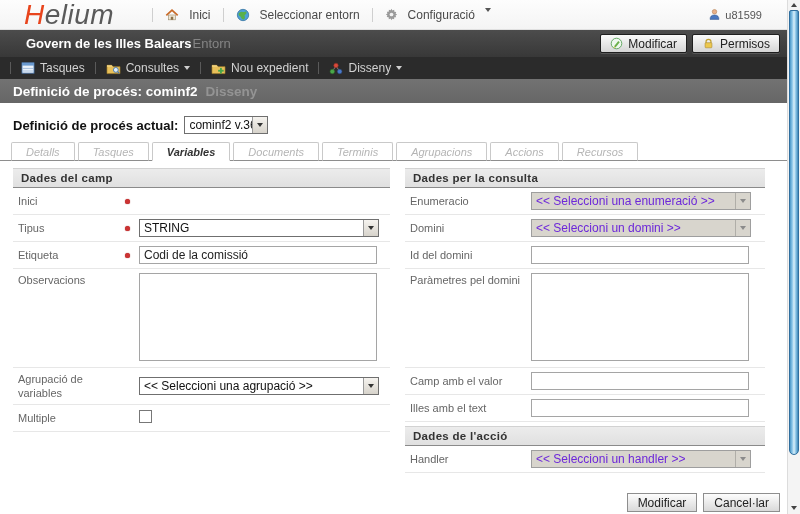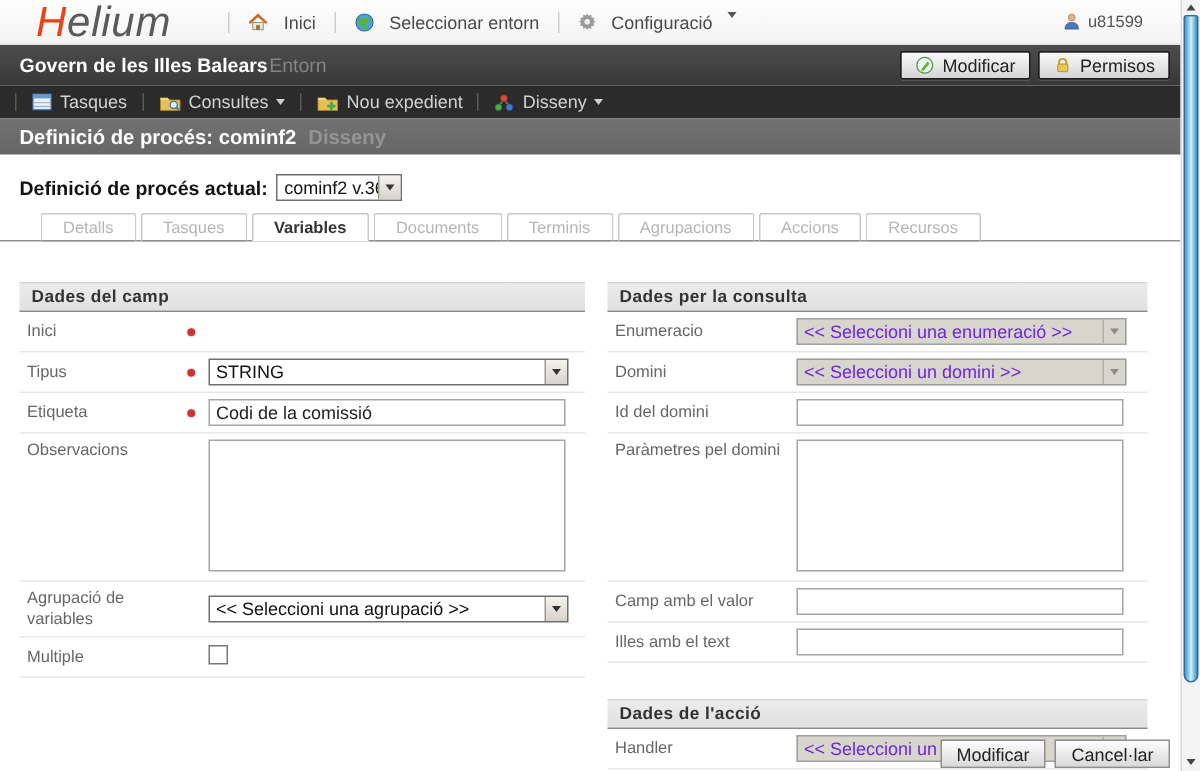--- a/index.html
+++ b/index.html
@@ -14,21 +14,21 @@
     display:flex; align-items:center; }
   .logo { margin-left:24px; font-size:28px; letter-spacing:.5px; color:#5a5a5a; cursor:default;font-style:italic; }
   .logo .h { color:#e8441c; }
   .topnav { display:flex; align-items:center; margin-left:38px; gap:8px; }
   .topnav-item { display:flex; align-items:flex-start; gap:10px; color:#4a4a4a; font-size:12px; cursor:pointer; padding:3px 4px; }
   .vsep { width:1px; height:14px; background:#cfcfcf; }
   .user-area { position:absolute; right:25px; top:8px; display:flex; align-items:center; gap:4px; color:#555; font-size:11px; }
   
   .entitybar { position:absolute; top:30px; left:0; width:800px; height:27px;
     background:linear-gradient(#4c4c4c,#383838); display:flex; align-items:center; }
-  .entity-title { margin-left:13px; font-size:13px; font-weight:bold; color:#fff; }
+  .entity-title { margin-left:26px; font-size:13px; font-weight:bold; color:#fff; }
   .entity-sub { margin-left:1px; font-size:13px; font-weight:normal; color:#848484; }
   .entity-buttons { position:absolute; right:20px; top:4px; display:flex; gap:5px; }
   .dk-btn { display:flex; align-items:center; gap:5px; height:19px; padding:0 9px;
     background:linear-gradient(#fafafa,#d5d5d5); border:1px solid #1e1e1e; border-radius:2px;
     font-size:12px; color:#222; cursor:pointer; box-shadow:0 1px 0 rgba(255,255,255,.15); }
   
   .menubar { position:absolute; top:57px; left:0; width:800px; height:22px;
     background:#2b2b2b; display:flex; align-items:center; color:#d2d2d2; font-size:12px; }
   .menubar .vsep { background:#5a5a5a; height:12px; margin:0 7px; }
   .menu-item { display:flex; align-items:center; gap:5px; cursor:pointer; padding:0 3px; }
@@ -47,34 +47,34 @@
   .fselect-btn { width:15px; background:linear-gradient(#f5f3ef,#d7d3cb); border-left:1px solid #9a9a9a;
     display:flex; align-items:center; justify-content:center; }
   .caret { width:0; height:0; border-left:3px solid transparent; border-right:3px solid transparent;
     border-top:4px solid #333; display:inline-block; }
   .caret.lt { border-top-color:#cfcfcf; }
   .fselect.disabled { background:#d8d5cd; color:#6d28d9; border-color:#9e9e9e; }
   .fselect.disabled .fselect-btn { background:#d8d5cd; border-left-color:#b0aea8; }
   .fselect.disabled .caret { border-top-color:#8b8b8b; }
   
   .tabbar { position:absolute; top:141px; left:0; width:787px; height:20px;
-    display:flex; align-items:flex-end; padding-left:27px; border-bottom:1px solid #8e8e8e; }
+    display:flex; align-items:flex-end; padding-left:11px; border-bottom:1px solid #8e8e8e;font-style:italic; }
   .tab { display:inline-flex; align-items:center; height:19px; padding:0 14px; margin-right:3px;
     border:1px solid #c9c9c9; border-bottom:none; border-radius:2px 2px 0 0;
     background:#fff; font-size:11px; color:#b5b5b5; cursor:pointer; margin-bottom:-1px;
     border-bottom:1px solid #8e8e8e; }
   .tab.active { color:#333; font-weight:bold; border-bottom:1px solid #fff; }
   
   .col { position:absolute; top:168px; }
   .col-left { left:13px; width:377px; }
   .col-right { left:405px; width:360px; }
   .sec-header { height:20px; background:linear-gradient(#ececec,#e0e0e0);
     border-top:1px solid #d2d2d2; border-bottom:1px solid #8a8a8a;
     display:flex; align-items:center; padding-left:8px;
-    font-size:11.5px; font-weight:bold; color:#333; letter-spacing:.3px;margin-top:20px; }
+    font-size:11.5px; font-weight:bold; color:#333; letter-spacing:.3px; }
   .frow { display:flex; align-items:center; border-bottom:1px solid #e7e7e7; padding:4px 0; min-height:27px; }
   .frow.tall { align-items:flex-start; }
   .flabel { width:112px; flex-shrink:0; font-size:11px; color:#666; padding-left:5px; line-height:14px; }
   .col-right .flabel { width:126px; }
   .req { width:14px; flex-shrink:0; display:flex; align-items:center; }
   .req-dot { width:5px; height:5px; border-radius:50%; background:#cc3333; box-shadow:0 0 1px #992222; }
   .ctrl { flex:1; }
   input.text { width:238px; height:18px; border:1px solid #a5a5a5; font-family:"Liberation Sans",sans-serif;
     font-size:12px; color:#222; padding:0 4px; background:#fff; }
   .col-right input.text { width:218px; }

